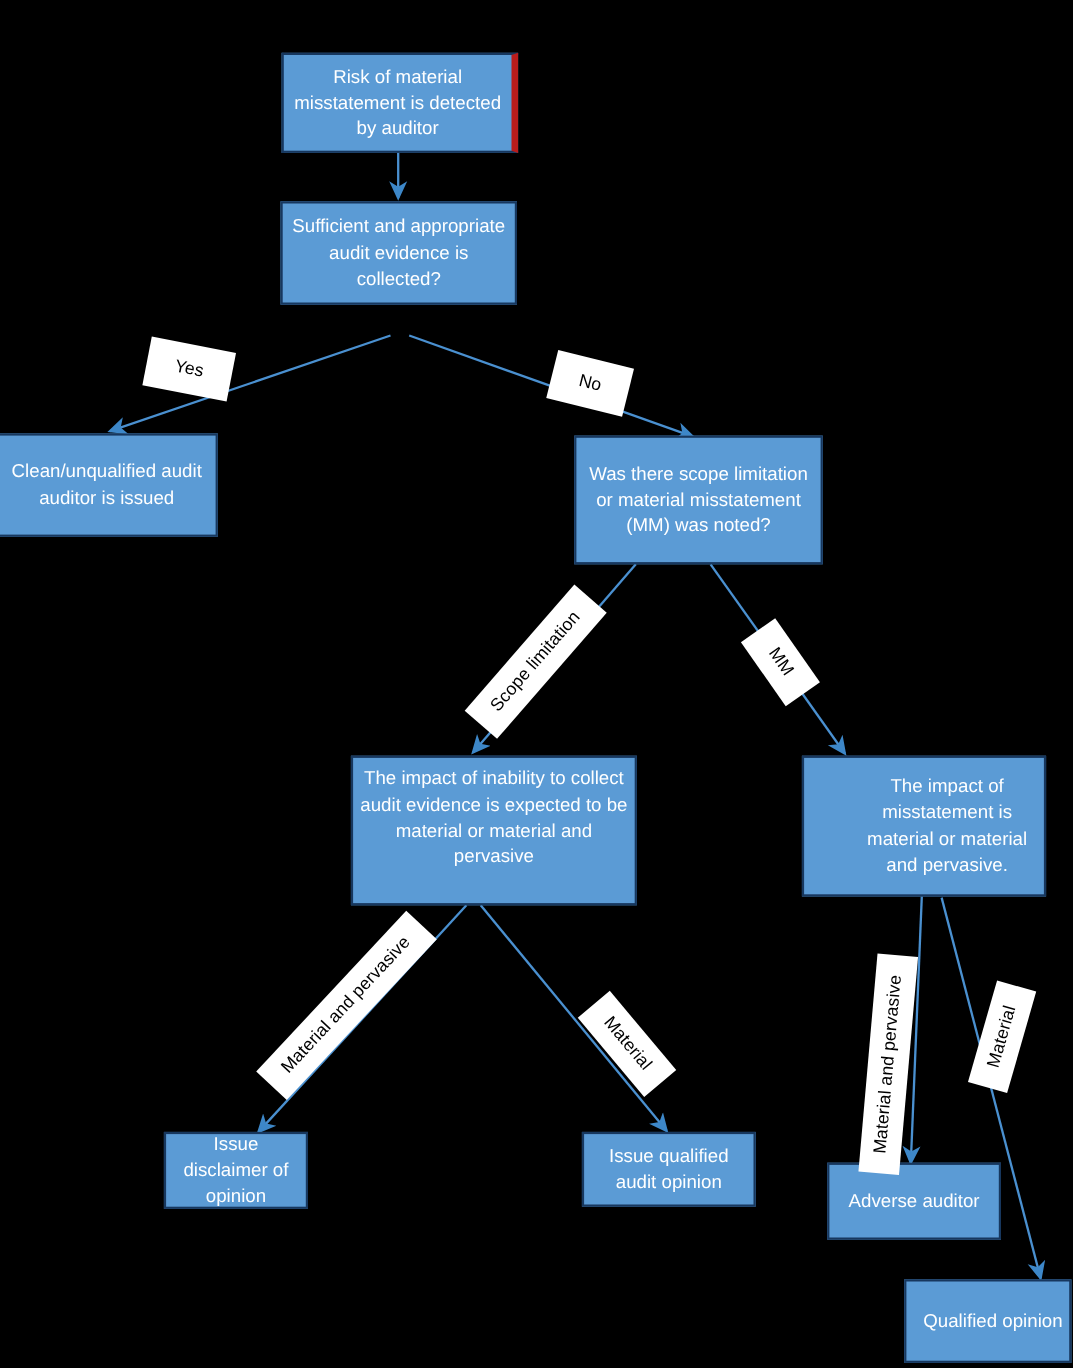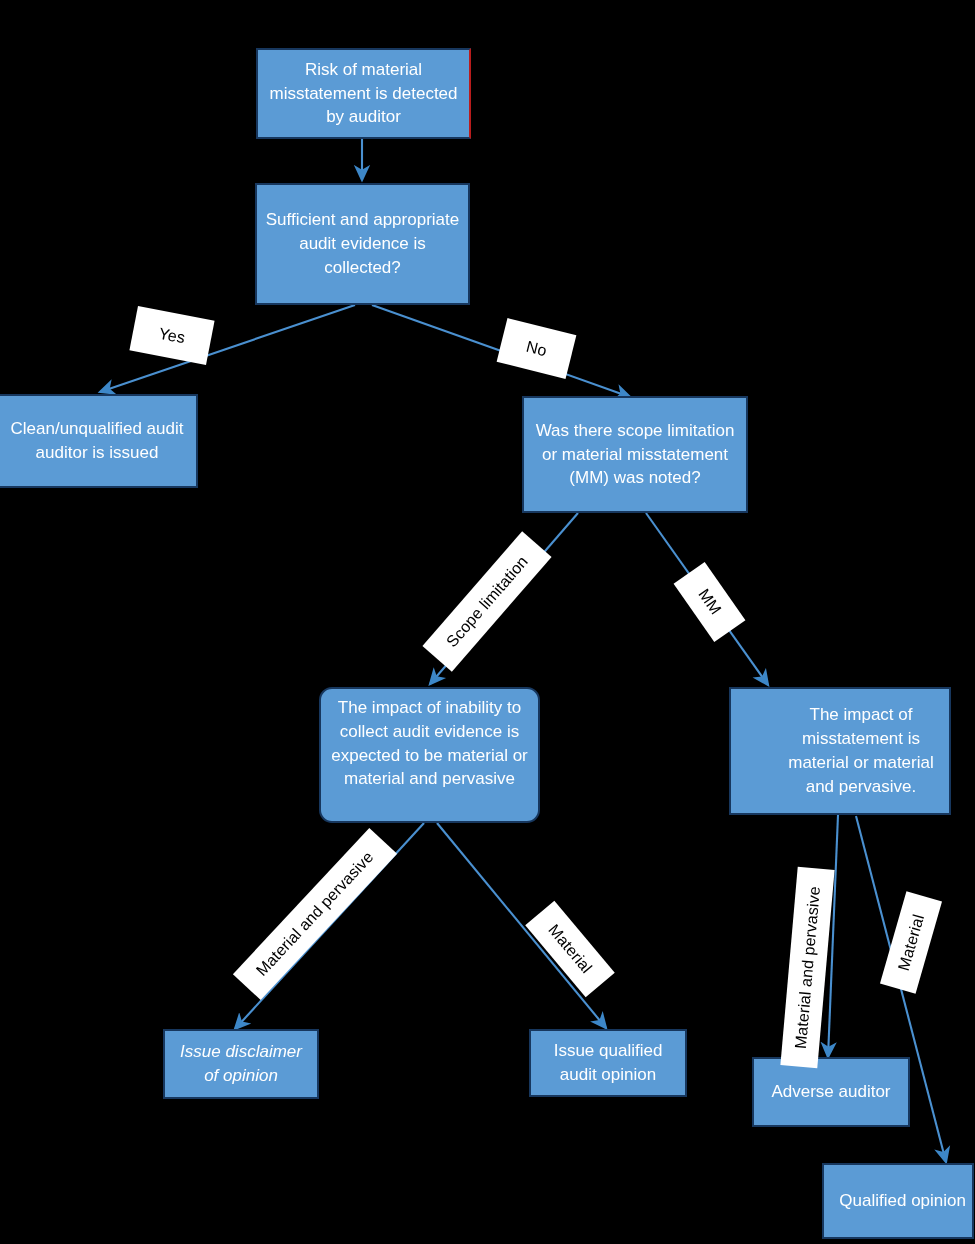--- a/index.html
+++ b/index.html
@@ -36,21 +36,21 @@
     display: block;
     width: 100%;
   }
   .node.overflowing {
     align-items: flex-start;
   }
   .node.overflowing .txt {
     padding-top: 7px;
   }
   .node.edge-cyan {
-    border-right: 2px solid #b91c1c;
+    border-right: 6px solid #b91c1c;
   }
   .edge-label {
     position: absolute;
     box-sizing: border-box;
     background: #FFFFFF;
     color: #000000;
     font-size: 16px;
     display: flex;
     align-items: center;
     justify-content: center;
@@ -89,41 +89,41 @@
       <path d="M437,823 L606,1028"></path>
       <path d="M838,815 L828,1057"></path>
       <path d="M856,816 L946,1162"></path>
     </g>
   </svg>
 
   <div class="node edge-cyan" style="left:256px; top:48px; width:215px; height:91px;">
     <span class="txt">Risk of material misstatement is detected by auditor</span>
   </div>
 
-  <div class="node" style="left:255px; top:183px; width:215px; height:122px;">
+  <div class="node" style="left:255px; top:183px; width:215px; height:94px;">
     <span class="txt">Sufficient and appropriate audit evidence is collected?</span>
   </div>
 
   <div class="node" style="left:-4px; top:394px; width:202px; height:94px;">
     <span class="txt">Clean/unqualified audit auditor is issued</span>
   </div>
 
   <div class="node" style="left:522px; top:396px; width:226px; height:117px;justify-content:flex-end;">
     <span class="txt">Was there scope limitation or material misstatement (MM) was noted?</span>
   </div>
 
-  <div class="node overflowing" style="left:319px; top:687px; width:221px; height:136px;border-radius:13px;">
+  <div class="node overflowing" style="left:319px; top:687px; width:260px; height:136px;">
     <span class="txt">The impact of inability to collect audit evidence is expected to be material or material and pervasive</span>
   </div>
 
   <div class="node" style="left:729px; top:687px; width:222px; height:128px;padding-left:48px;">
     <span class="txt">The impact of misstatement is material or material and pervasive.</span>
   </div>
 
-  <div class="node" style="left:163px; top:1029px; width:156px; height:70px;font-style:italic;">
+  <div class="node" style="left:149px; top:1029px; width:131px; height:70px;">
     <span class="txt">Issue disclaimer of opinion</span>
   </div>
 
   <div class="node" style="left:529px; top:1029px; width:158px; height:68px;">
     <span class="txt">Issue qualified audit opinion</span>
   </div>
 
   <div class="node" style="left:752px; top:1057px; width:158px; height:70px;">
     <span class="txt">Adverse auditor</span>
   </div>

